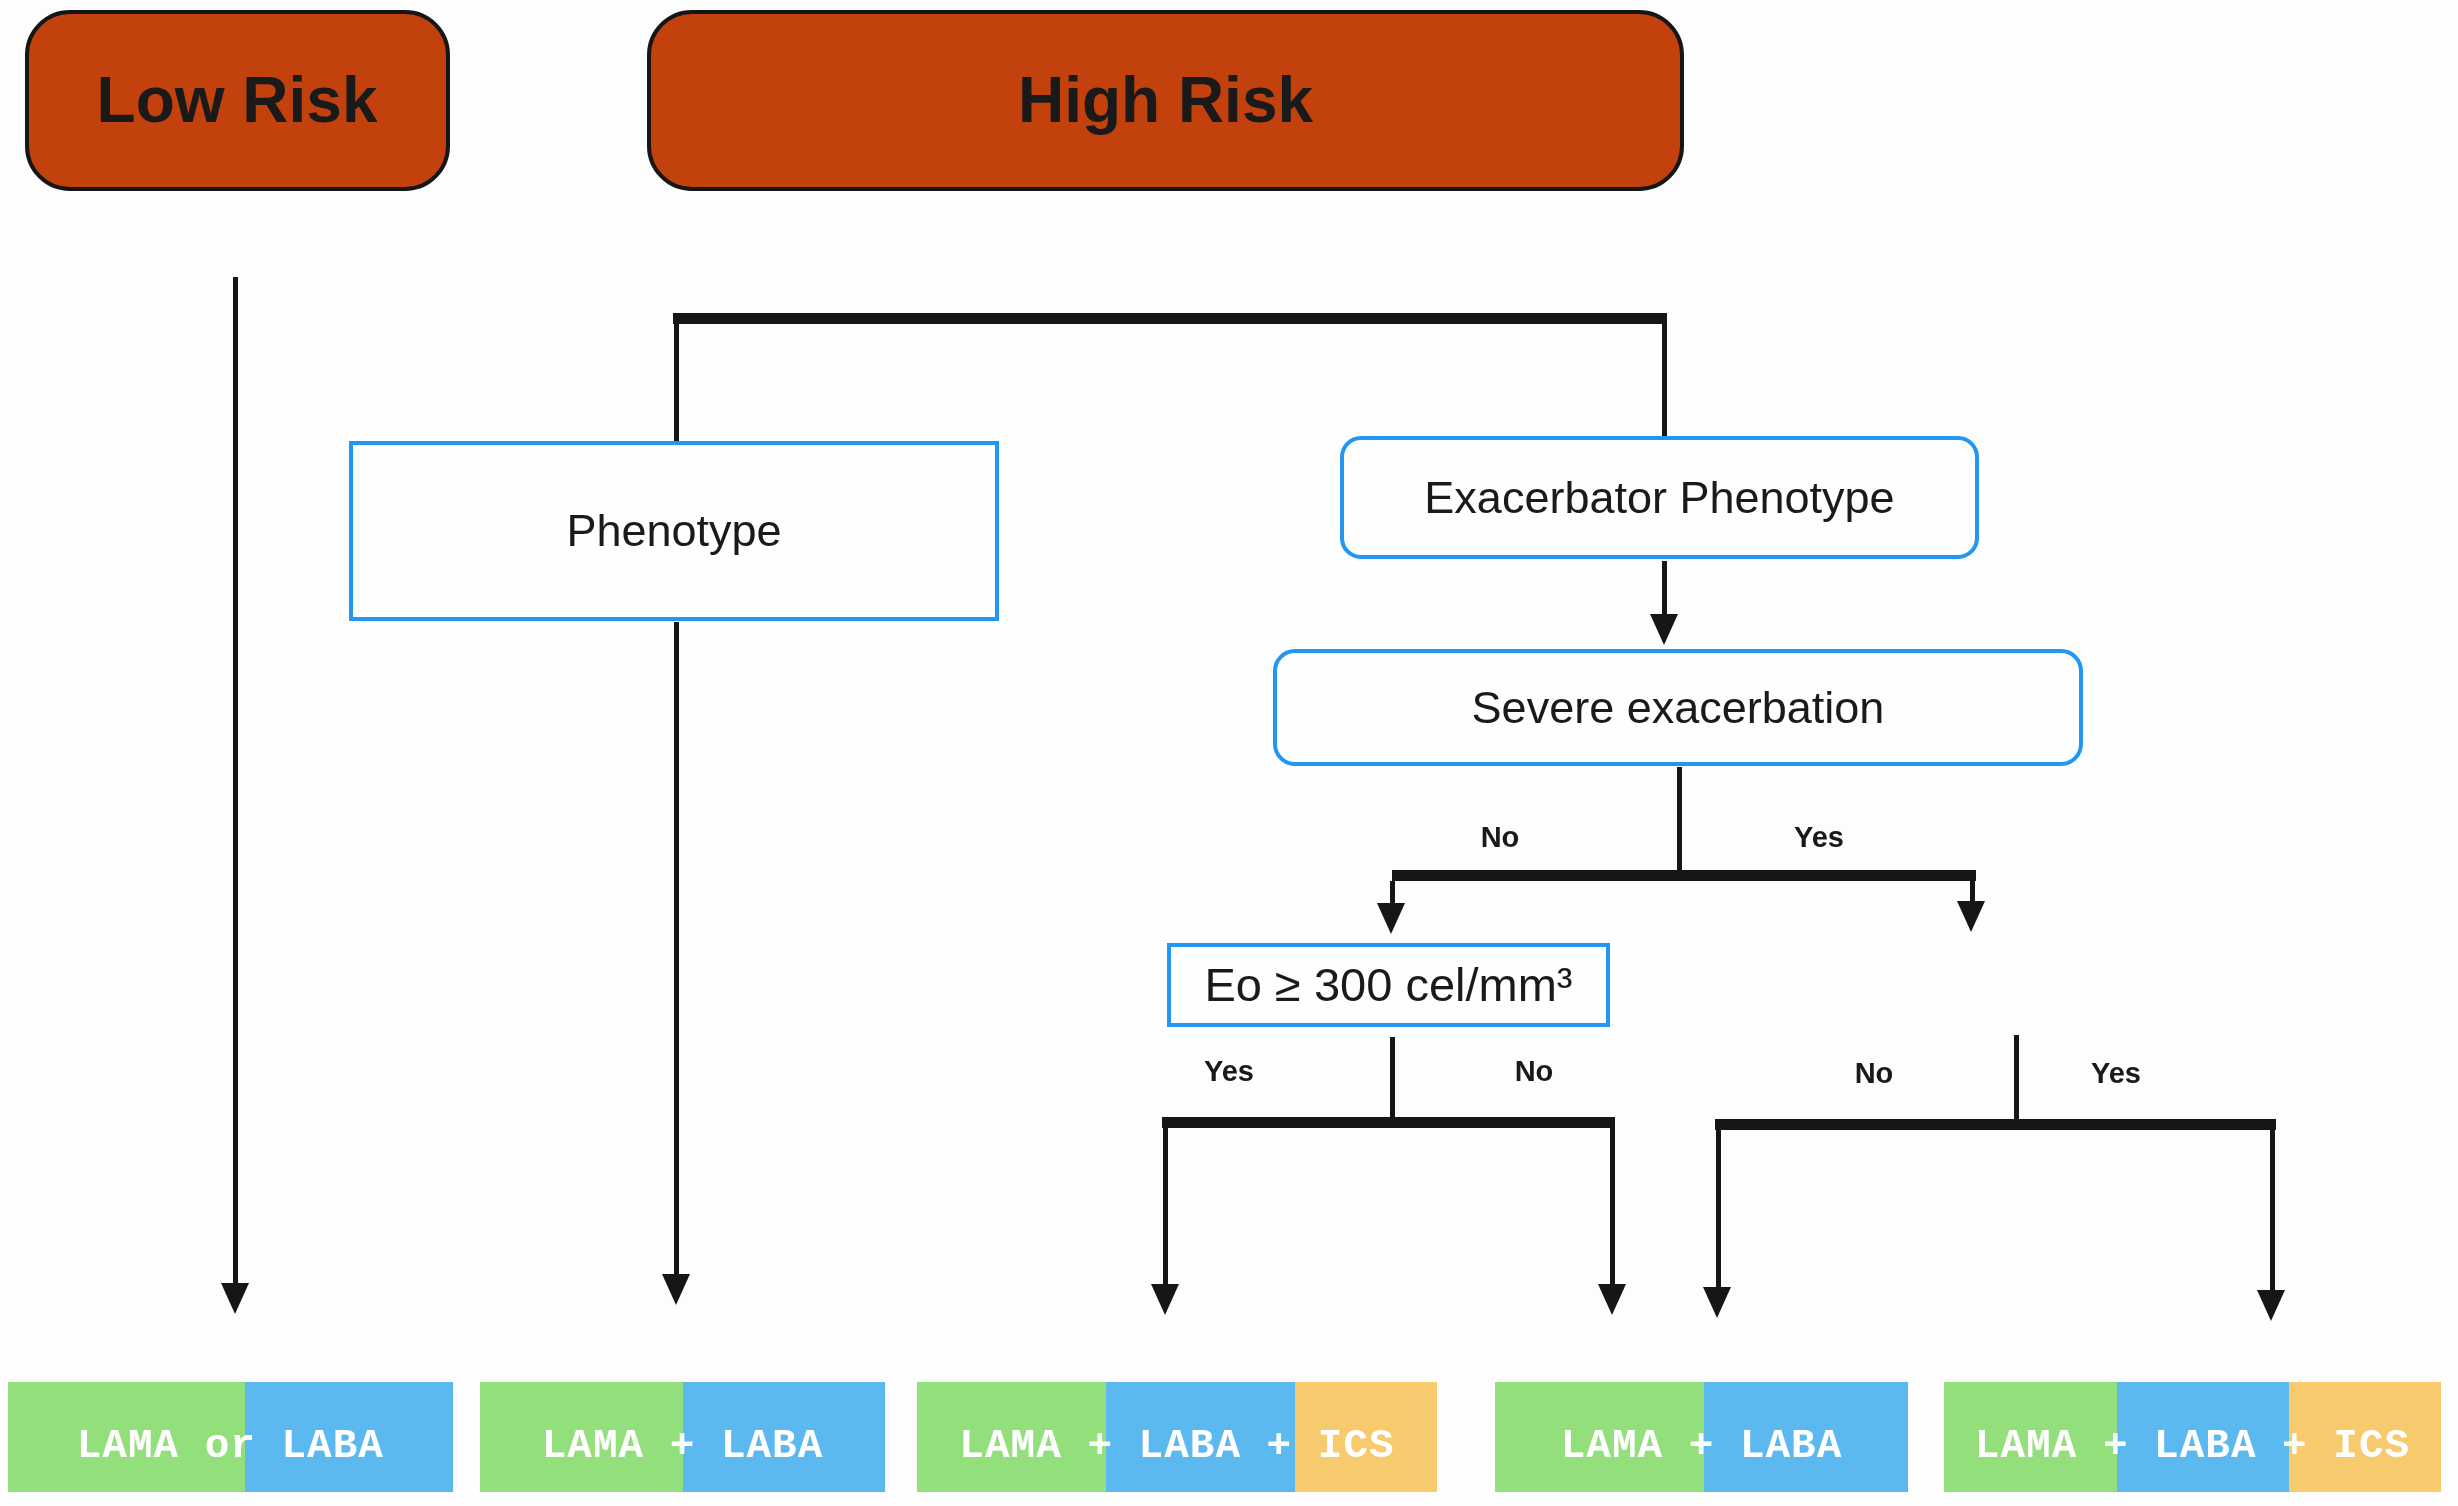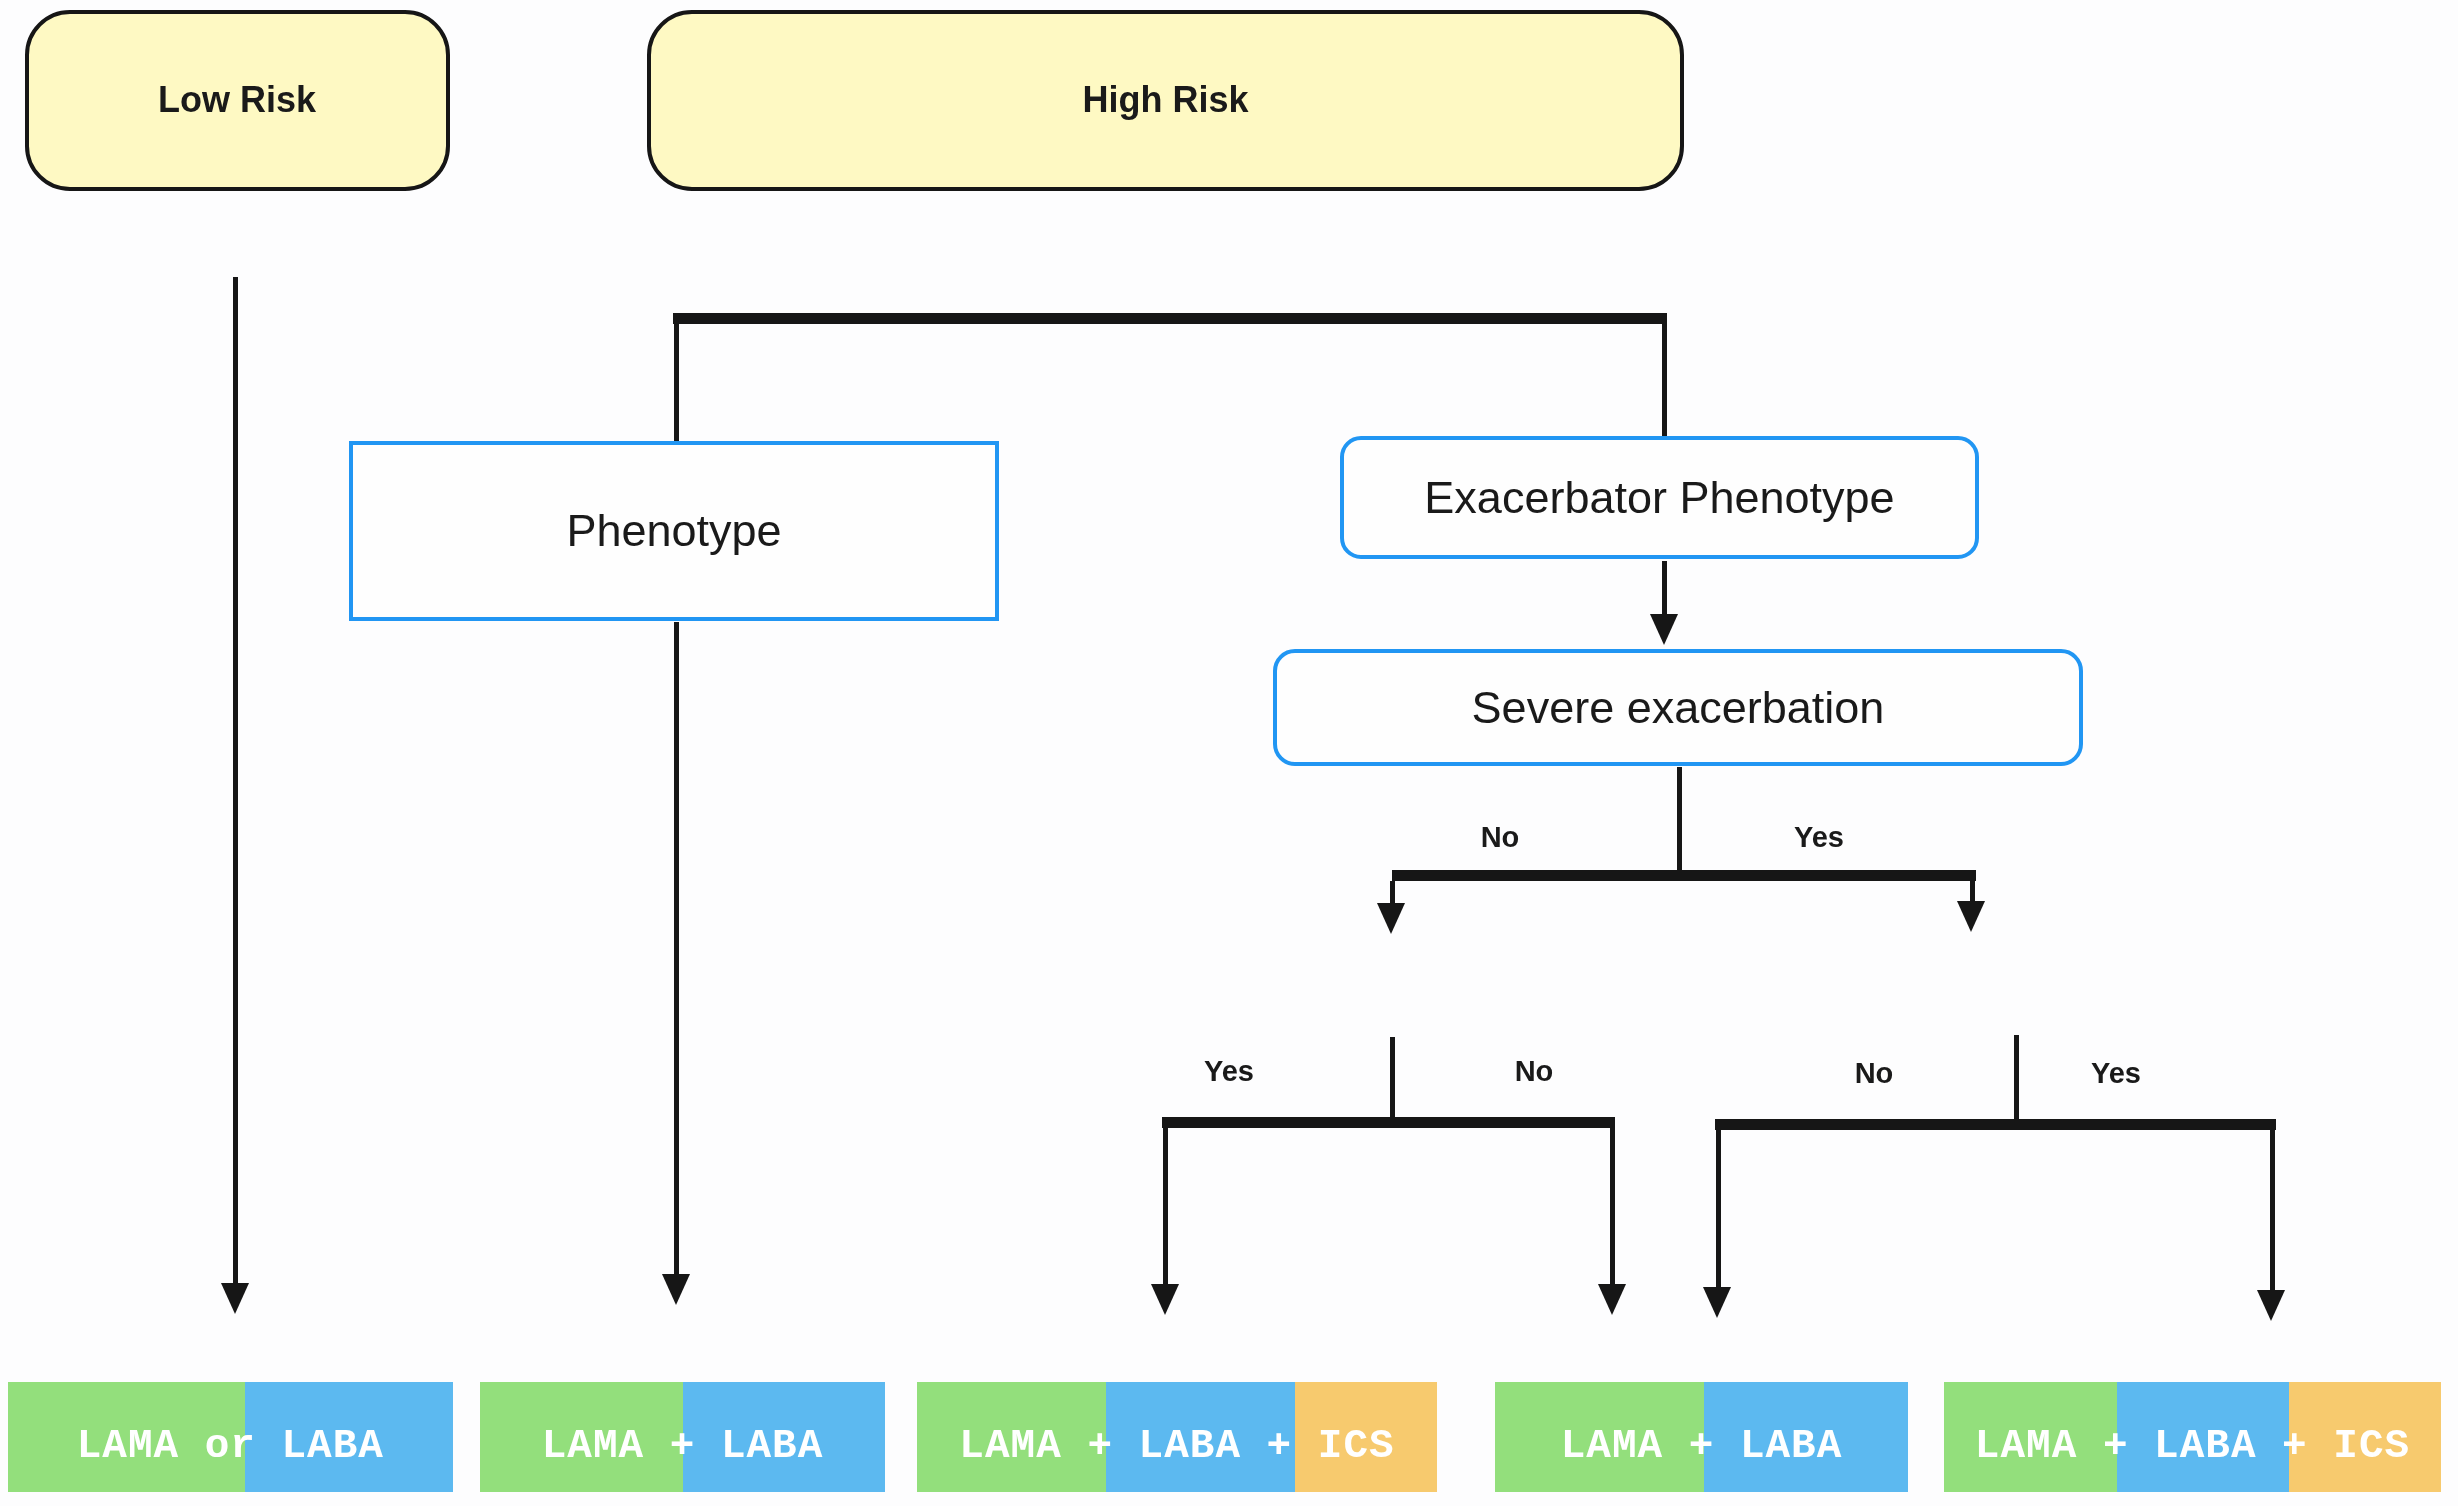--- a/index.html
+++ b/index.html
@@ -5,23 +5,23 @@
   :root{
     --ink:#161616; --border-blue:#2196f3; --green:#93df7c; --blue:#5cb9f0;
     --orange:#f7ca6e; --paper:#fdfdfe; --text-black:#1a1a1a; --text-white:#ffffff;
   }
   html,body{margin:0;padding:0;background:var(--paper);}
   #canvas{
     position:relative; width:2458px; height:1506px; background:var(--paper);
     font-family:"Liberation Sans", sans-serif; color:var(--text-black); overflow:hidden;
   }
   .risk-header{
-    position:absolute; border:4.9px solid var(--ink); border-radius:45px; background:#fef9c3;
+    position:absolute; border:4.9px solid var(--ink); border-radius:45px; background:#c2410c;
     display:flex; align-items:center; justify-content:center;
-    font-size:36px; font-weight:bold; color:var(--text-black);
+    font-size:64px; font-weight:bold; color:var(--text-black);
   }
   .decision-box{
     position:absolute; border:4.9px solid var(--border-blue); background:#fefefe;
     display:flex; flex-direction:column; align-items:center; justify-content:center;
     font-size:45px; color:var(--text-black); text-align:center; line-height:1.45;
   }
   .decision-box.eo{font-size:47px;}
   .vline{position:absolute; width:4.9px; background:var(--ink);}
   .hbar{position:absolute; height:10.8px; background:var(--ink);}
   .arrowhead{
@@ -83,20 +83,23 @@
   <div class="vline" style="left:1677px; top:767px; height:103px;"></div>
 
   <div class="branch-label" style="left:1500px; top:821px;">No</div>
   <div class="branch-label" style="left:1819px; top:821px;">Yes</div>
   <div class="hbar" style="left:1392px; top:870px; width:584px;"></div>
   <div class="vline" style="left:1390px; top:881px; height:23.5px;"></div>
   <div class="arrowhead" style="left:1377px; top:903px;"></div>
   <div class="vline" style="left:1970px; top:881px; height:21.6px;"></div>
   <div class="arrowhead" style="left:1957px; top:901px;"></div>
 
+  <div class="decision-box eo" style="left:1167px; top:943px; width:435px; height:76px;">
+    <span>Eo ≥ 300 cel/mm³</span>
+  </div>
 
   <div class="branch-label" style="left:1229px; top:1055px;">Yes</div>
   <div class="branch-label" style="left:1534px; top:1055px;">No</div>
   <div class="vline" style="left:1390px; top:1037px; height:80px;"></div>
   <div class="hbar" style="left:1162px; top:1117px; width:453px;"></div>
   <div class="vline" style="left:1163px; top:1128px; height:158px;"></div>
   <div class="arrowhead" style="left:1151px; top:1284px;"></div>
   <div class="vline" style="left:1610px; top:1128px; height:158px;"></div>
   <div class="arrowhead" style="left:1598px; top:1284px;"></div>
 

